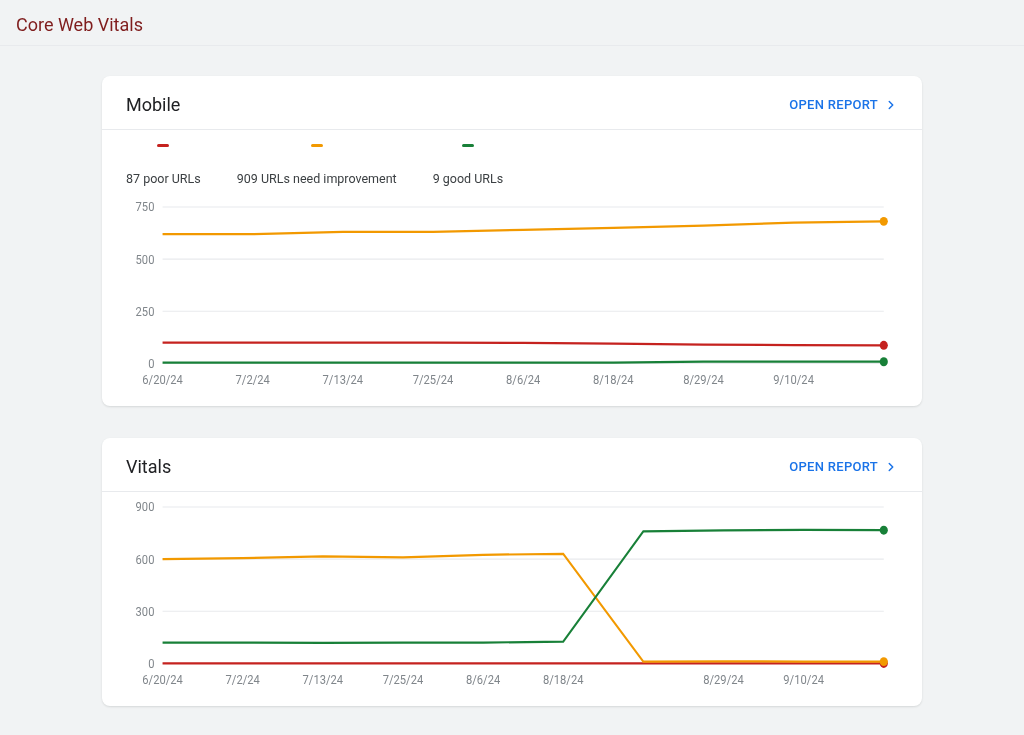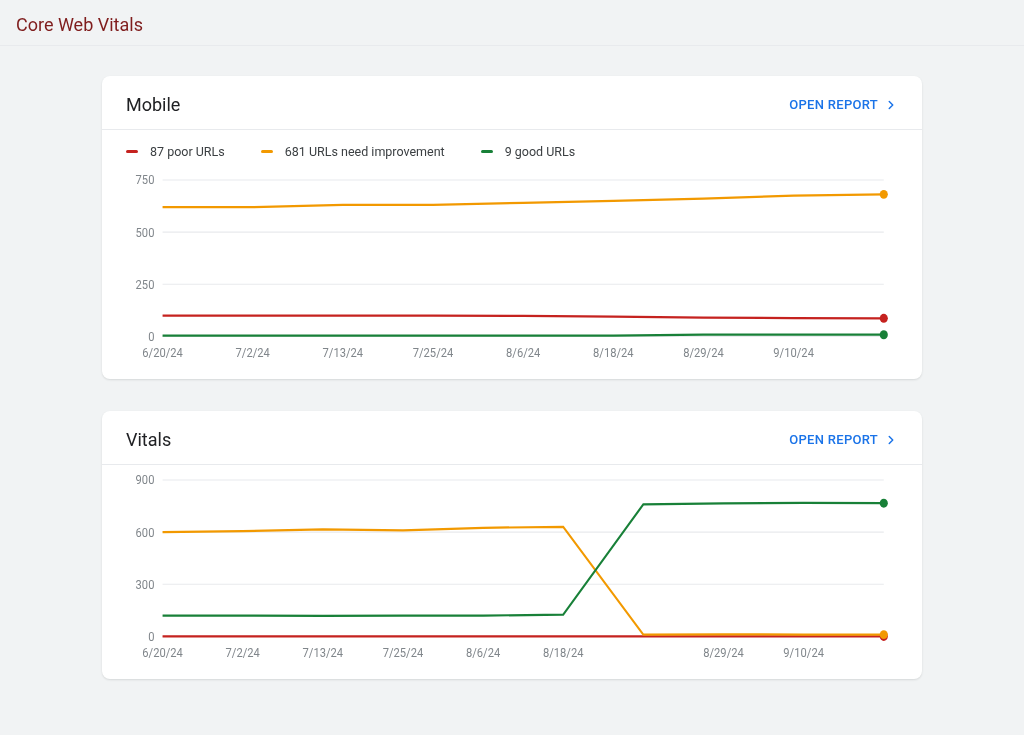--- a/index.html
+++ b/index.html
@@ -54,21 +54,21 @@
     margin-left: 32px;
   }
   .open-report .chev { margin-left: 6px; display: inline-flex; }
   .legend {
     display: flex;
     gap: 36px;
     padding: 14px 24px 6px;
     font-size: 12.5px;
     color: #3c4043;
   }
-  .legend .item { display: flex; align-items: center; gap: 12px; }
+  .legend .item { display: flex; align-items: center; gap: 24px; flex-direction: column; }
   .swatch { width: 12px; height: 3px; border-radius: 2px; display: inline-block; }
   .chart-wrap { padding: 6px 24px 18px; }
   .chart { position: relative; height: 190px; }
   .chart svg { width: 100%; height: 100%; display: block; }
   .y-tick text { fill: #80868b; font-size: 11px; }
   .x-tick text { fill: #80868b; font-size: 11px; }
   .grid line { stroke: #e8eaed; stroke-width: 1; }
   .axis-zero { stroke: #bdc1c6; stroke-width: 1.5; }
   .series path { fill: none; stroke-width: 2; }
   .end-dot { r: 4; }
@@ -94,21 +94,21 @@
         </span>
       </a>
     </div>
     <div class="legend">
       <span class="item">
         <span class="swatch" style="background:#c5221f"></span>
         <span>87 poor URLs</span>
       </span>
       <span class="item">
         <span class="swatch" style="background:#f29900"></span>
-        <span>681 URLs need improvement</span>
+        <span>909 URLs need improvement</span>
       </span>
       <span class="item">
         <span class="swatch" style="background:#188038"></span>
         <span>9 good URLs</span>
       </span>
     </div>
     <div class="chart-wrap">
       <div class="chart">
           <svg viewBox="0 0 760 170" preserveAspectRatio="none">
             <g class="grid">

